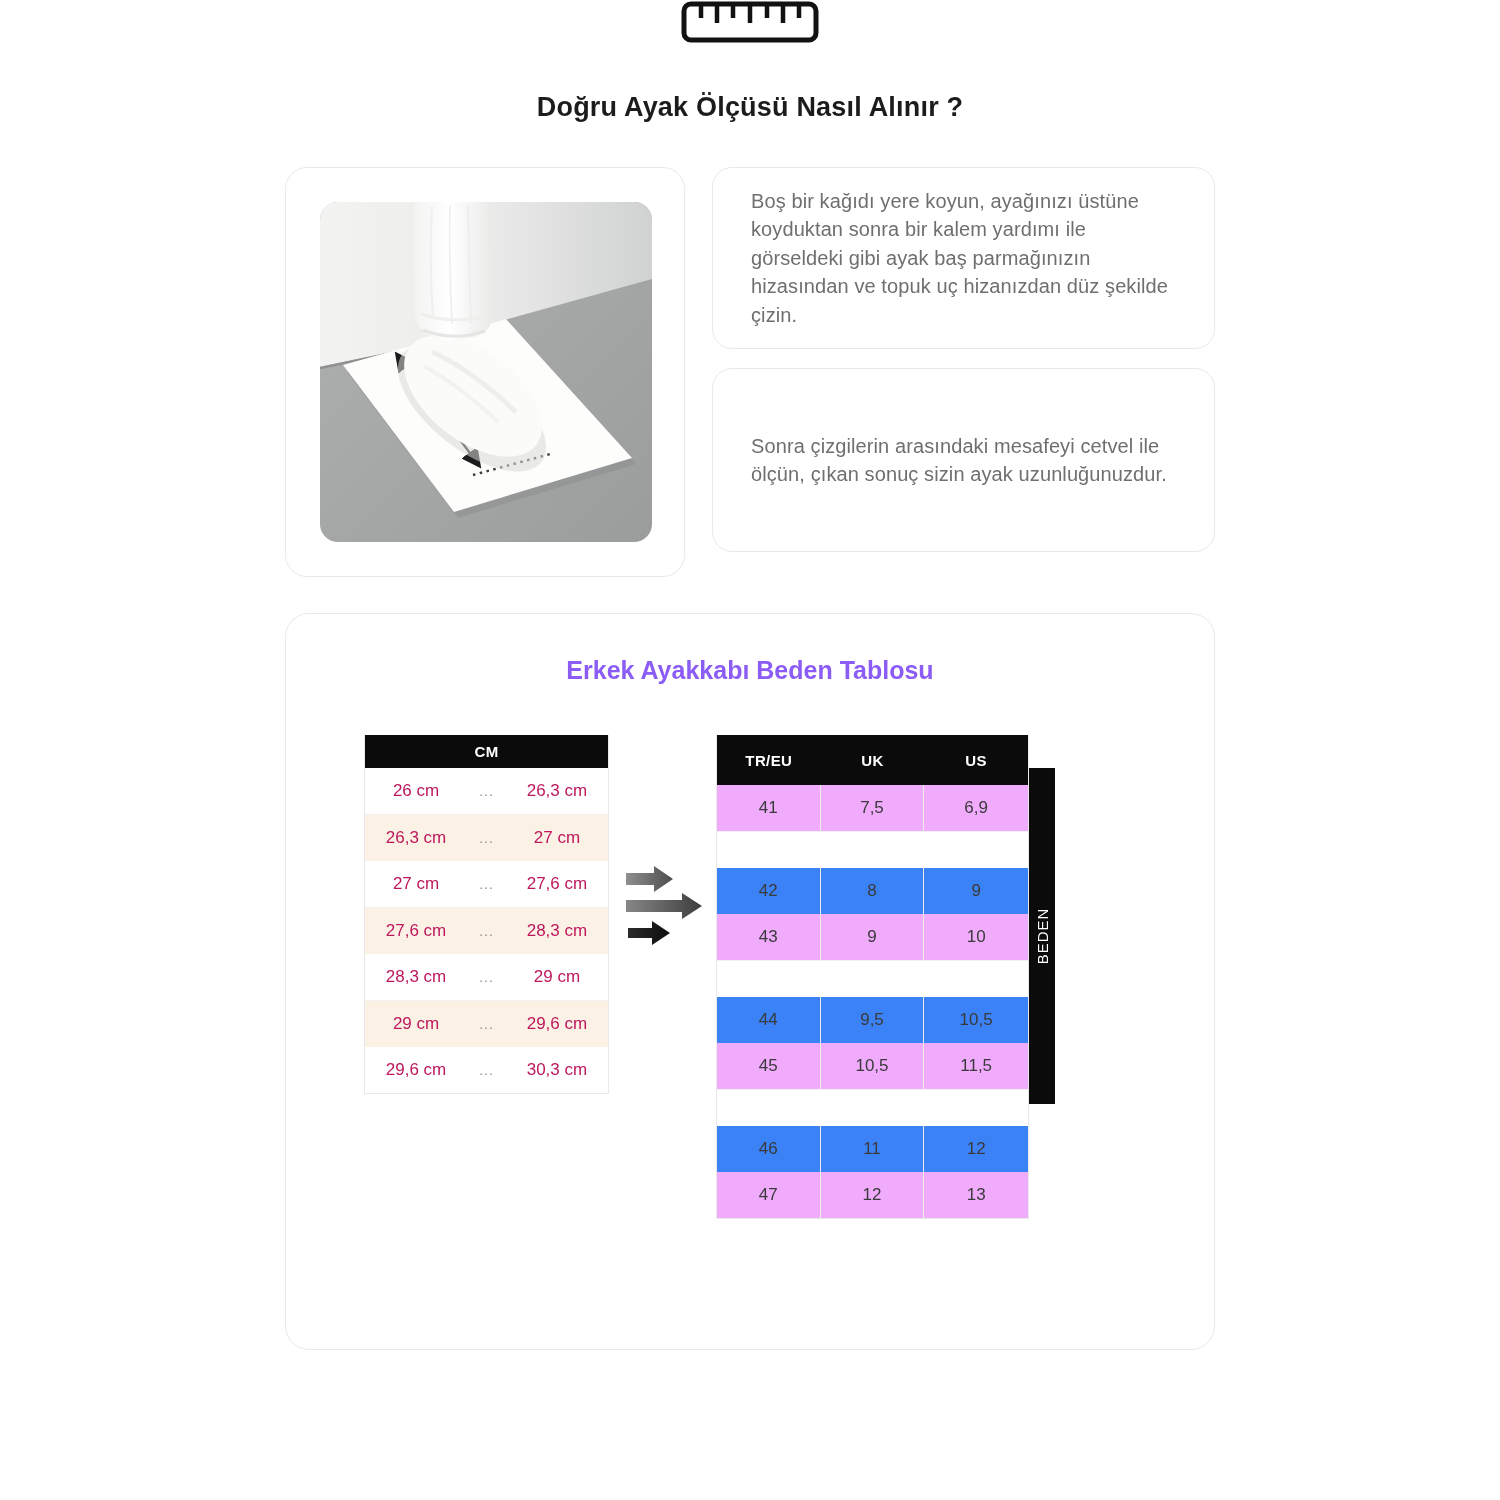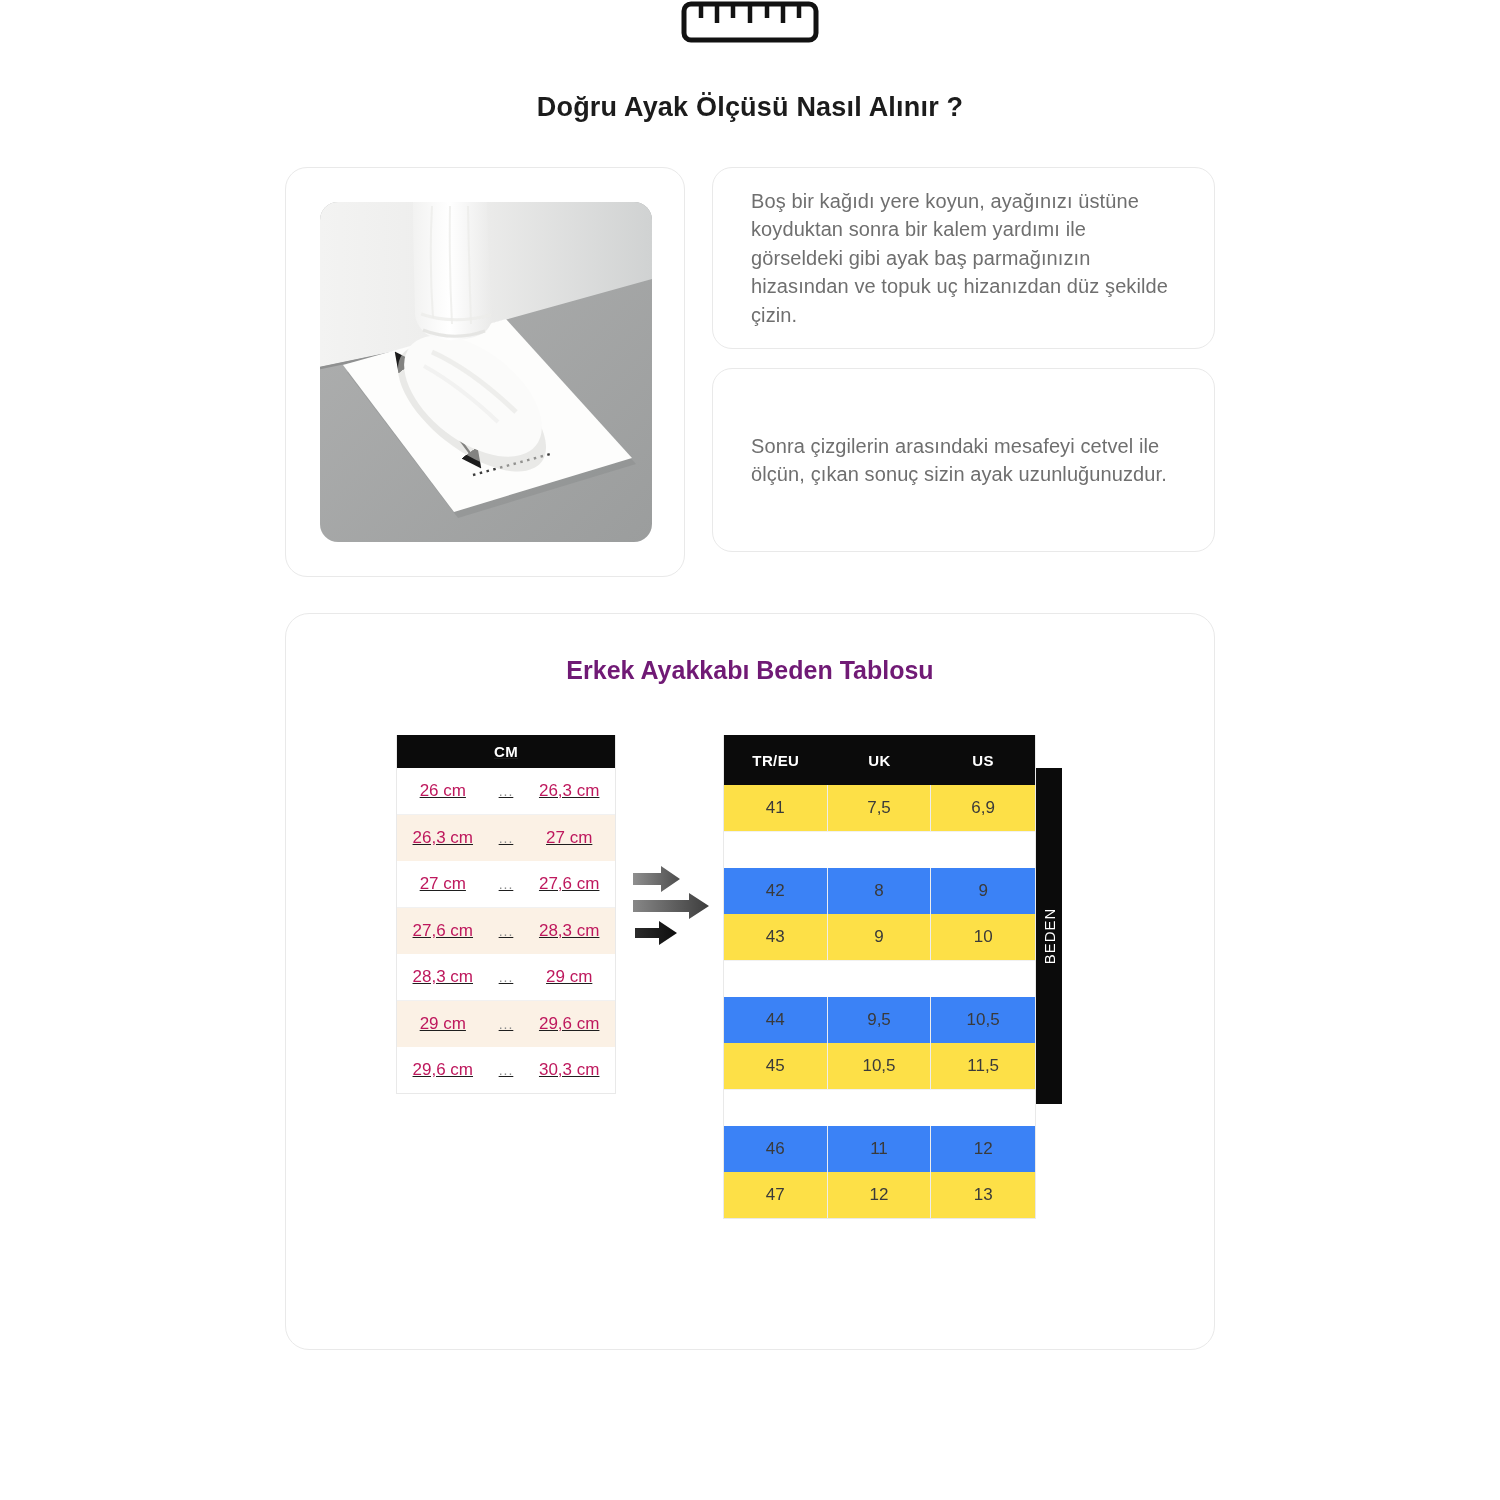--- a/index.html
+++ b/index.html
@@ -72,35 +72,34 @@
   
   .chart-card{
     margin-top:36px;
     border-radius:24px;
     padding:42px 0 130px 0;
   }
   .chart-title{
     text-align:center;
     font-size:25px;
     font-weight:700;
-    color:#701a75;
+    color:#8b5cf6;
   }
   .tables-row{
     margin-top:50px;
     display:flex;
     align-items:flex-start;
   }
   .cm-table{
-    margin-left:110px;
-    width:220px;
+    margin-left:78px;
+    width:245px;
     flex:none;
     border:1px solid #e9e9e9;
     border-top:none;
     box-sizing:border-box;
-    text-decoration:underline;
   }
   .tbl-header{
     background:#0b0b0b;
     color:#ffffff;
     height:33px;
     display:flex;
     align-items:center;
     justify-content:center;
     font-size:15px;
     font-weight:700;
@@ -153,21 +152,21 @@
     font-weight:700;
     letter-spacing:0.4px;
   }
   .sz-header span{text-align:center;}
   .sz-row{
     height:46px;
     display:grid;
     grid-template-columns:1fr 1fr 1fr;
     align-items:stretch;
     border-bottom:1px solid #f1f1f1;
-    background:#fde047;
+    background:#f0abfc;
   }
   .sz-row:last-child{border-bottom:none;}
   .sz-row.alt{background:#3b82f6;border-bottom:none;margin-top:36px;}
   .sz-cell{
     display:flex;
     align-items:center;
     justify-content:center;
     font-size:17px;
     font-weight:500;
     color:#3a3a3a;

